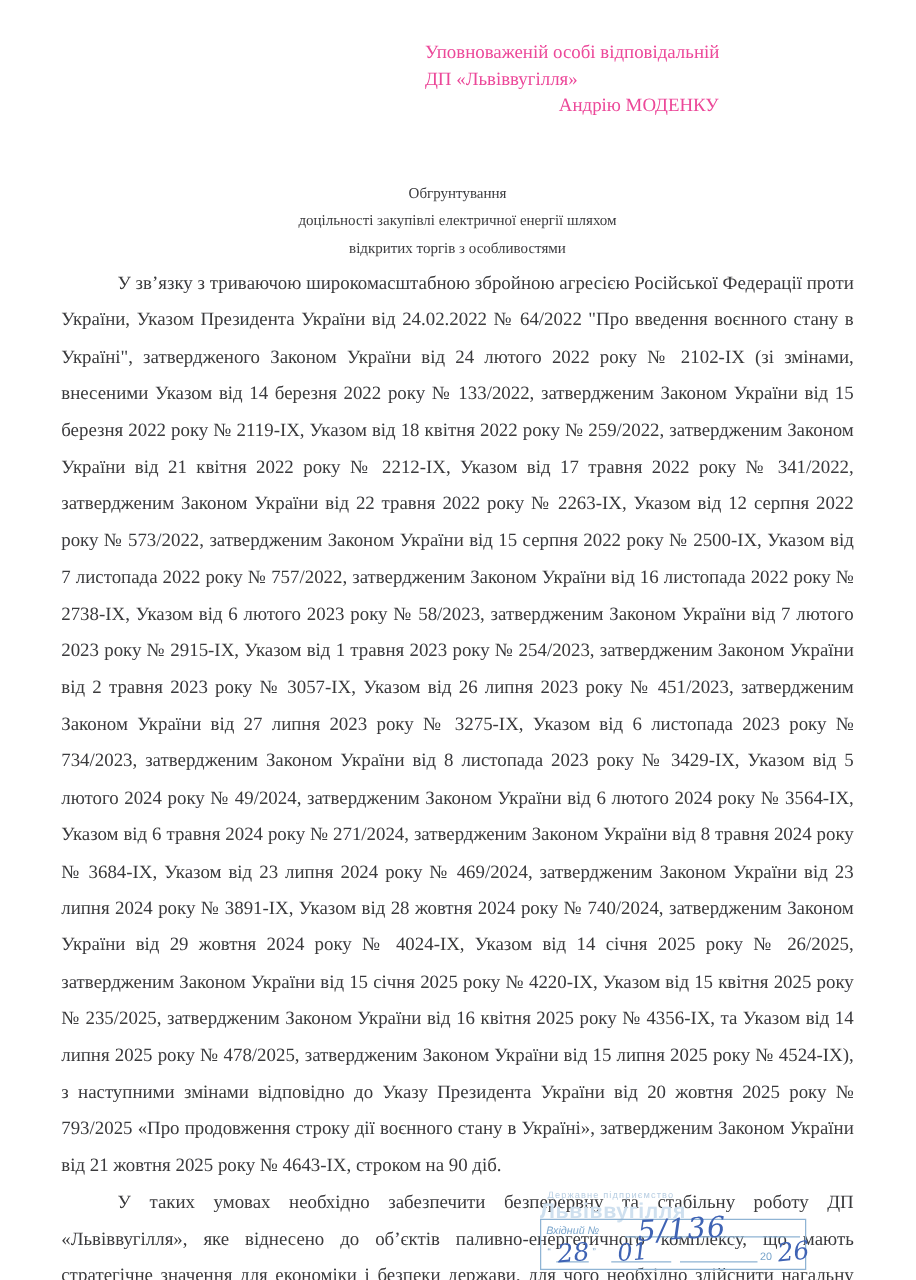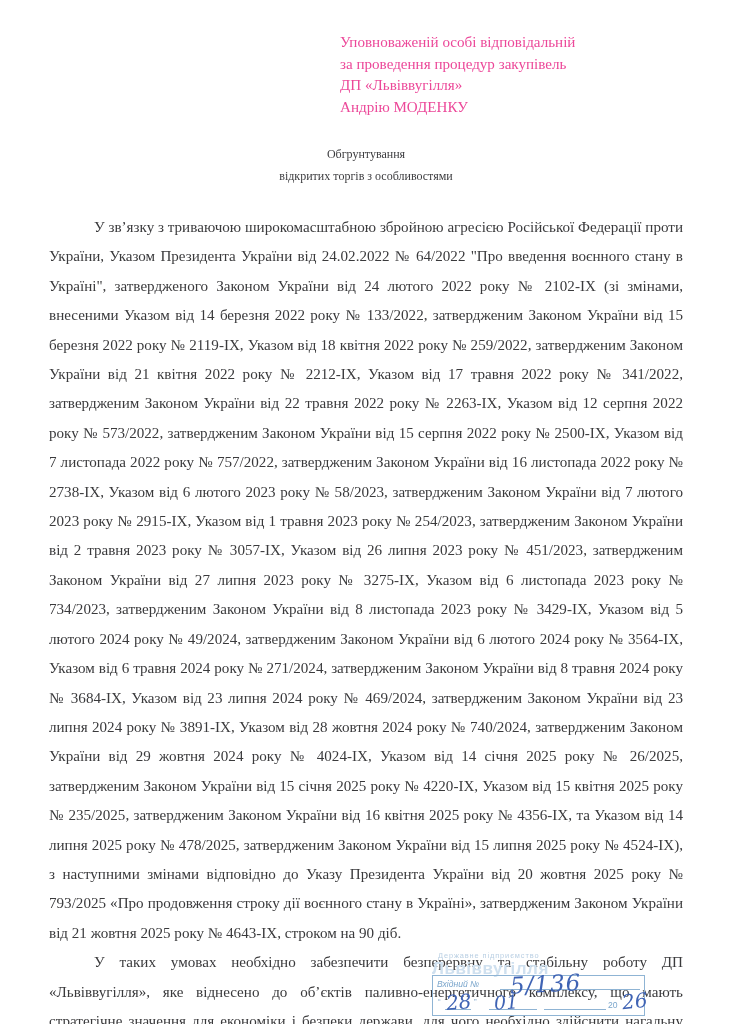--- a/index.html
+++ b/index.html
@@ -23,21 +23,21 @@
     left: 340px;
     top: 32px;
     width: 360px;
     font-size: 15.1px;
     line-height: 21.5px;
     color: #ec4899;
     text-align: left;
   }
   .addressee .ln { white-space: nowrap; display: block; }
   .addressee .ln.c { text-align: left; padding-right: 42px; }
-  .addressee .ln.c2 { text-align: left; padding-right: 18px; }
+  .addressee .ln.c2 { text-align: center; padding-right: 18px; }
 
   
   .title-block {
     position: absolute;
     left: 49px;
     top: 143px;
     width: 634px;
     text-align: center;
     font-size: 12px;
     line-height: 22px;
@@ -169,27 +169,27 @@
     transform: rotate(-6deg);
   }
 </style>
 </head>
 <body>
 
 <div class="page">
 
   <div class="addressee">
     <span class="ln">Уповноваженій особі  відповідальній</span>
-    <span class="ln">за проведення процедур  закупівель</span>
     <span class="ln c">ДП «Львіввугілля»</span>
     <span class="ln c2">Андрію МОДЕНКУ</span>
   </div>
 
   <div class="title-block">
     <span class="tl">Обгрунтування</span>
+    <span class="tl">доцільності закупівлі електричної енергії шляхом</span>
     <span class="tl">відкритих торгів з особливостями</span>
   </div>
 
   <div class="body-text">
     <p>У зв’язку з тривaючою широкомасштабною збройною агресією Російської Федерації проти України, Указом Президента України від 24.02.2022 № 64/2022 "Про введення воєнного стану в Україні", затвердженого Законом України від 24 лютого 2022 року № 2102-IX (зі змінами, внесеними Указом від 14 березня 2022 року № 133/2022, затвердженим Законом України від 15 березня 2022 року № 2119-IX, Указом від 18 квітня 2022 року № 259/2022, затвердженим Законом України від 21 квітня 2022 року № 2212-IX, Указом від 17 травня 2022 року № 341/2022, затвердженим Законом України від 22 травня 2022 року № 2263-IX, Указом від 12 серпня 2022 року № 573/2022, затвердженим Законом України від 15 серпня 2022 року № 2500-IX, Указом від 7 листопада 2022 року № 757/2022, затвердженим Законом України від 16 листопада 2022 року № 2738-IX, Указом від 6 лютого 2023 року № 58/2023, затвердженим Законом України від 7 лютого 2023 року № 2915-IX, Указом від 1 травня 2023 року № 254/2023, затвердженим Законом України від 2 травня 2023 року № 3057-IX, Указом від 26 липня 2023 року № 451/2023, затвердженим Законом України від 27 липня 2023 року № 3275-IX, Указом від 6 листопада 2023 року № 734/2023, затвердженим Законом України від 8 листопада 2023 року № 3429-IX, Указом від 5 лютого 2024 року № 49/2024, затвердженим Законом України від 6 лютого 2024 року № 3564-IX, Указом від 6 травня 2024 року № 271/2024, затвердженим Законом України від 8 травня 2024 року № 3684-IX, Указом від 23 липня 2024 року № 469/2024, затвердженим Законом України від 23 липня 2024 року № 3891-IX, Указом від 28 жовтня 2024 року № 740/2024, затвердженим Законом України від 29 жовтня 2024 року № 4024-IX, Указом від 14 січня 2025 року № 26/2025, затвердженим Законом України від 15 січня 2025 року № 4220-IX, Указом від 15 квітня 2025 року № 235/2025, затвердженим Законом України від 16 квітня 2025 року № 4356-IX, та Указом від 14 липня 2025 року № 478/2025, затвердженим Законом України від 15 липня 2025 року № 4524-IX), з наступними змінами відповідно до Указу Президента України від 20 жовтня 2025 року № 793/2025 «Про продовження строку дії воєнного стану в Україні», затвердженим Законом України від 21 жовтня 2025 року № 4643-IX, строком на 90 діб.</p>
     <p>У таких умовах необхідно забезпечити безперервну та стабільну роботу ДП «Львіввугілля», яке віднесено до об’єктів паливно-енергетичного комплексу, що мають стратегічне значення для економіки і безпеки держави, для чого необхідно здійснити нагальну закупівлю товару керуючись вимогами Закону України “Про</p>
   </div>
 
   <div class="stamp">
     <div class="org-line">Державне підприємство</div>

